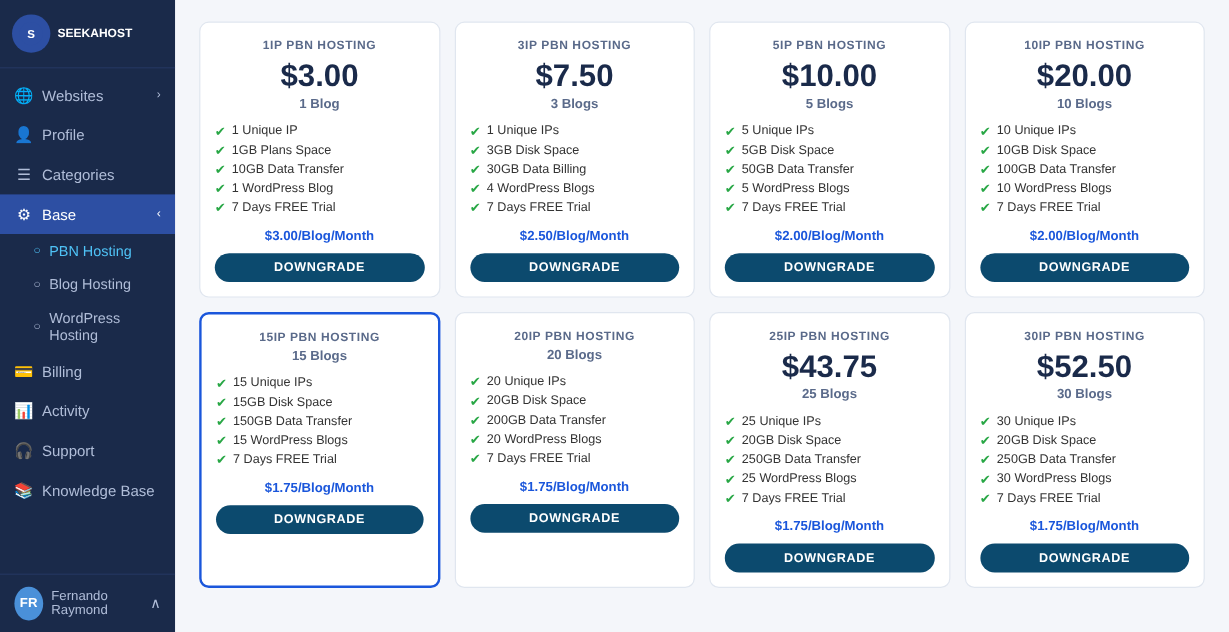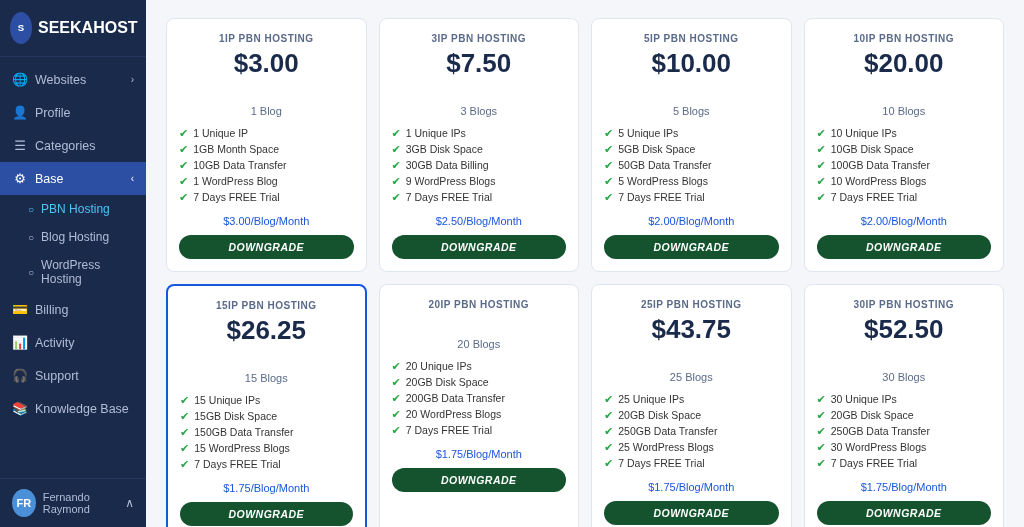--- a/index.html
+++ b/index.html
@@ -28,21 +28,21 @@
       background: #2d4fa3;
       border-radius: 50%;
       display: flex;
       align-items: center;
       justify-content: center;
       font-size: 14px;
       color: #fff;
       font-weight: bold;
     }
     .logo-text {
-      font-size: 16px;
+      font-size: 10px;
       font-weight: 700;
       color: #fff;
       line-height: 1.1;
     }
     .sidebar-nav {
       flex: 1;
       overflow-y: auto;
       padding-top: 6px;
     }
     .nav-item {
@@ -132,61 +132,59 @@
       text-align: center;
     }
     .plan-price {
       font-size: 26px;
       font-weight: 800;
       color: #1a2a4a;
       margin-bottom: 2px;
     }
     .plan-blogs {
       font-size: 11px;
-      font-weight: 400;
+      font-weight: 700;
       color: #5a6a8a;
       margin-bottom: 8px;
-      margin-top: 24px;
     }
     .plan-features {
       width: 100%;
       margin-bottom: 10px;
     }
     .feature-item {
       display: flex;
       align-items: center;
       gap: 5px;
       font-size: 10.5px;
       color: #333;
       padding: 1.5px 0;
     }
     .check-icon {
       color: #28a745;
       font-size: 11px;
       flex-shrink: 0;
     }
     .plan-per-blog {
       font-size: 11px;
-      font-weight: 400;
+      font-weight: 700;
       color: #1a56db;
       margin-bottom: 8px;
     }
     .btn-downgrade {
-      background: #14532d;
+      background: #0c4a6e;
       color: #fff;
       border: none;
       border-radius: 20px;
       padding: 6px 18px;
       font-size: 10.5px;
       font-weight: 700;
       cursor: pointer;
       letter-spacing: 0.5px;
       width: 100%;
       text-transform: uppercase;
-      font-style: italic;
     }
   </style>
 </head>
 <body>
 
 <aside class="sidebar">
   <div class="sidebar-logo">
     <div class="logo-icon">
       <svg width="22" height="22" viewBox="0 0 32 32" fill="none">
         <circle cx="16" cy="16" r="14" fill="#2d4fa3"></circle>
@@ -277,21 +275,21 @@
         <div class="plan-name">1IP PBN HOSTING</div>
         <div class="plan-price">$3.00</div>
         <div class="plan-blogs">1 Blog</div>
         <div class="plan-features">
           <div class="feature-item">
             <span class="check-icon">✔</span>
             <span>1 Unique IP</span>
           </div>
           <div class="feature-item">
             <span class="check-icon">✔</span>
-            <span>1GB Month Space</span>
+            <span>1GB Plans Space</span>
           </div>
           <div class="feature-item">
             <span class="check-icon">✔</span>
             <span>10GB Data Transfer</span>
           </div>
           <div class="feature-item">
             <span class="check-icon">✔</span>
             <span>1 WordPress Blog</span>
           </div>
           <div class="feature-item">
@@ -314,21 +312,21 @@
           <div class="feature-item">
             <span class="check-icon">✔</span>
             <span>3GB Disk Space</span>
           </div>
           <div class="feature-item">
             <span class="check-icon">✔</span>
             <span>30GB Data Billing</span>
           </div>
           <div class="feature-item">
             <span class="check-icon">✔</span>
-            <span>9 WordPress Blogs</span>
+            <span>4 WordPress Blogs</span>
           </div>
           <div class="feature-item">
             <span class="check-icon">✔</span>
             <span>7 Days FREE Trial</span>
           </div>
         </div>
         <div class="plan-per-blog">$2.50/Blog/Month</div>
         <button class="btn-downgrade">DOWNGRADE</button>
       </div>
       <div class="plan-card">
@@ -387,21 +385,20 @@
           </div>
         </div>
         <div class="plan-per-blog">$2.00/Blog/Month</div>
         <button class="btn-downgrade">DOWNGRADE</button>
       </div>
     </div>
 
   <div class="plans-grid" id="plans-row2">
       <div class="plan-card highlighted">
         <div class="plan-name">15IP PBN HOSTING</div>
-        <div class="plan-price">$26.25</div>
         <div class="plan-blogs">15 Blogs</div>
         <div class="plan-features">
           <div class="feature-item">
             <span class="check-icon">✔</span>
             <span>15 Unique IPs</span>
           </div>
           <div class="feature-item">
             <span class="check-icon">✔</span>
             <span>15GB Disk Space</span>
           </div>

